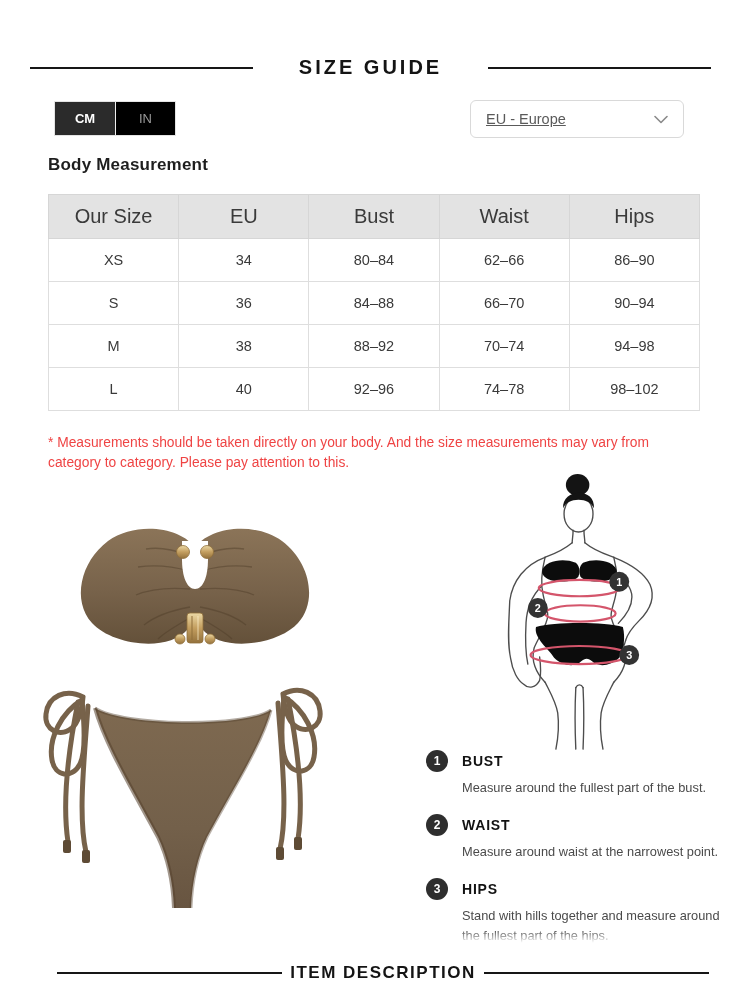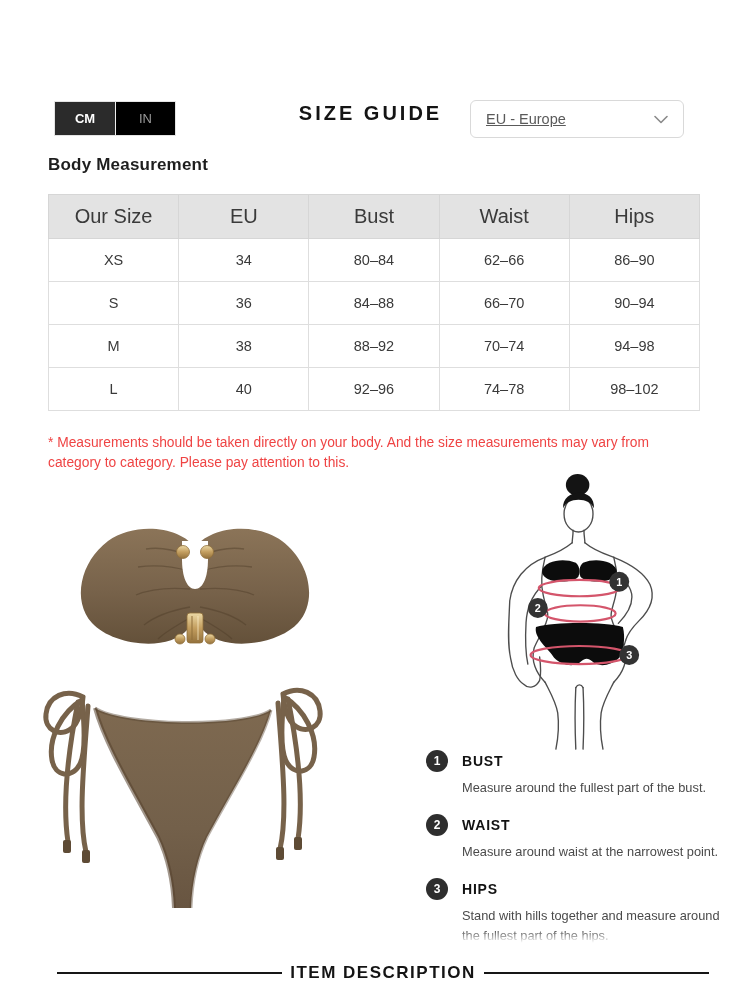--- a/index.html
+++ b/index.html
@@ -5,21 +5,21 @@
   * { margin:0; padding:0; box-sizing:border-box; }
   body { background:#fff; }
   .page {
     position:relative; width:750px; height:1000px; background:#ffffff;
     font-family:"Liberation Sans", sans-serif; overflow:hidden; margin:0 auto;
   }
   
   .rule-row { position:absolute; display:flex; align-items:center; }
   .rule-line { flex:1; height:2px; background:#161616; }
   .big-title { font-size:20px; font-weight:800; letter-spacing:3px; color:#141414; white-space:nowrap; }
-  #title-row { left:30px; right:39px; top:56px; gap:46px;flex-direction:column; }
+  #title-row { left:30px; right:39px; top:56px; gap:46px; }
   #footer-row { left:57px; right:41px; top:963px; gap:8px; }
   
   .unit-toggle { position:absolute; left:54px; top:101px; display:flex; border:1px solid #e4e4e4; background:#fff; }
   .unit-btn { width:60px; height:33px; display:flex; align-items:center; justify-content:center;
     font-size:13px; cursor:pointer; }
   .unit-btn.active { background:#2b2b2b; color:#fff; font-weight:700; }
   .unit-btn.inactive { background:#000000; color:#9b9b9b; border-left:1px solid #efefef; }
   
   .region-select { position:absolute; left:470px; top:100px; width:214px; height:38px;
     border:1px solid #d9d9d9; border-radius:6px; display:flex; align-items:center;

